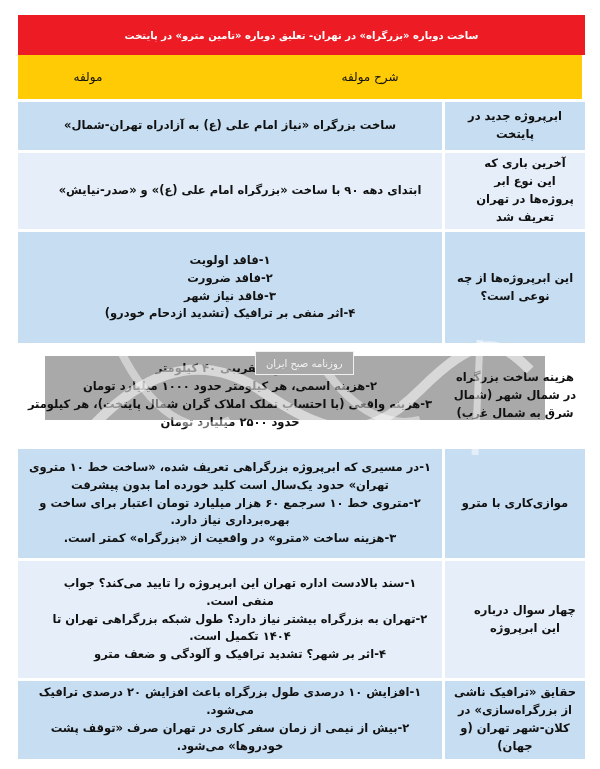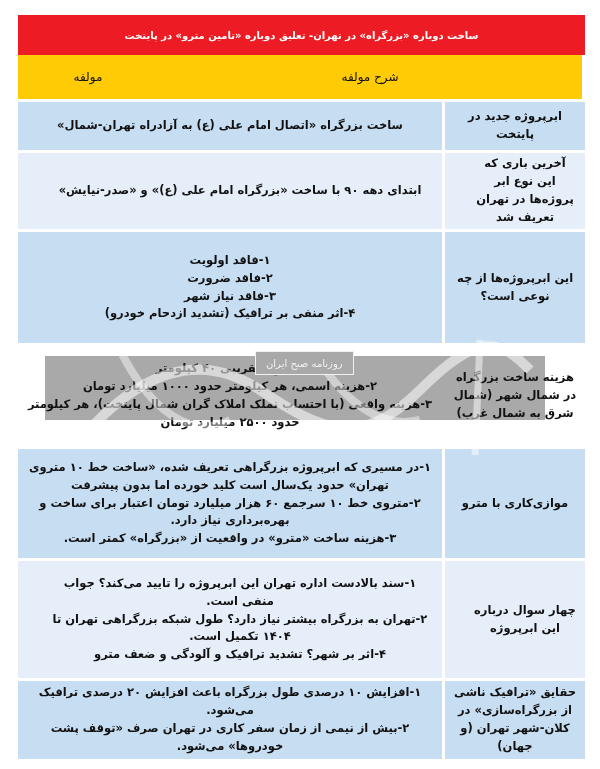--- a/index.html
+++ b/index.html
@@ -30,21 +30,21 @@
 
   <div class="row hdr" style="margin-top:0;">
     <div class="cell c-val">شرح مولفه</div>
     <div class="cell c-key">مولفه</div>
   </div>
 
   <div class="row" style="height:48px;">
     <div class="cell c-key b">ابرپروژه جدید در پایتخت</div>
     <div class="cell c-val b">
       <div class="val-lines">
-        <span>ساخت بزرگراه «اتصال امام علی (ع) به آزادراه تهران-شمال»</span>
+        <span>ساخت بزرگراه «نیاز امام علی (ع) به آزادراه تهران-شمال»</span>
       </div>
     </div>
   </div>
 
   <div class="row" style="height:76px;">
     <div class="cell c-key l">آخرین باری که این نوع ابر پروژه‌ها در تهران تعریف شد</div>
     <div class="cell c-val l">
       <div class="val-lines">
         <span>ابتدای دهه ۹۰ با ساخت «بزرگراه امام علی (ع)» و «صدر-نیایش»</span>
       </div>

